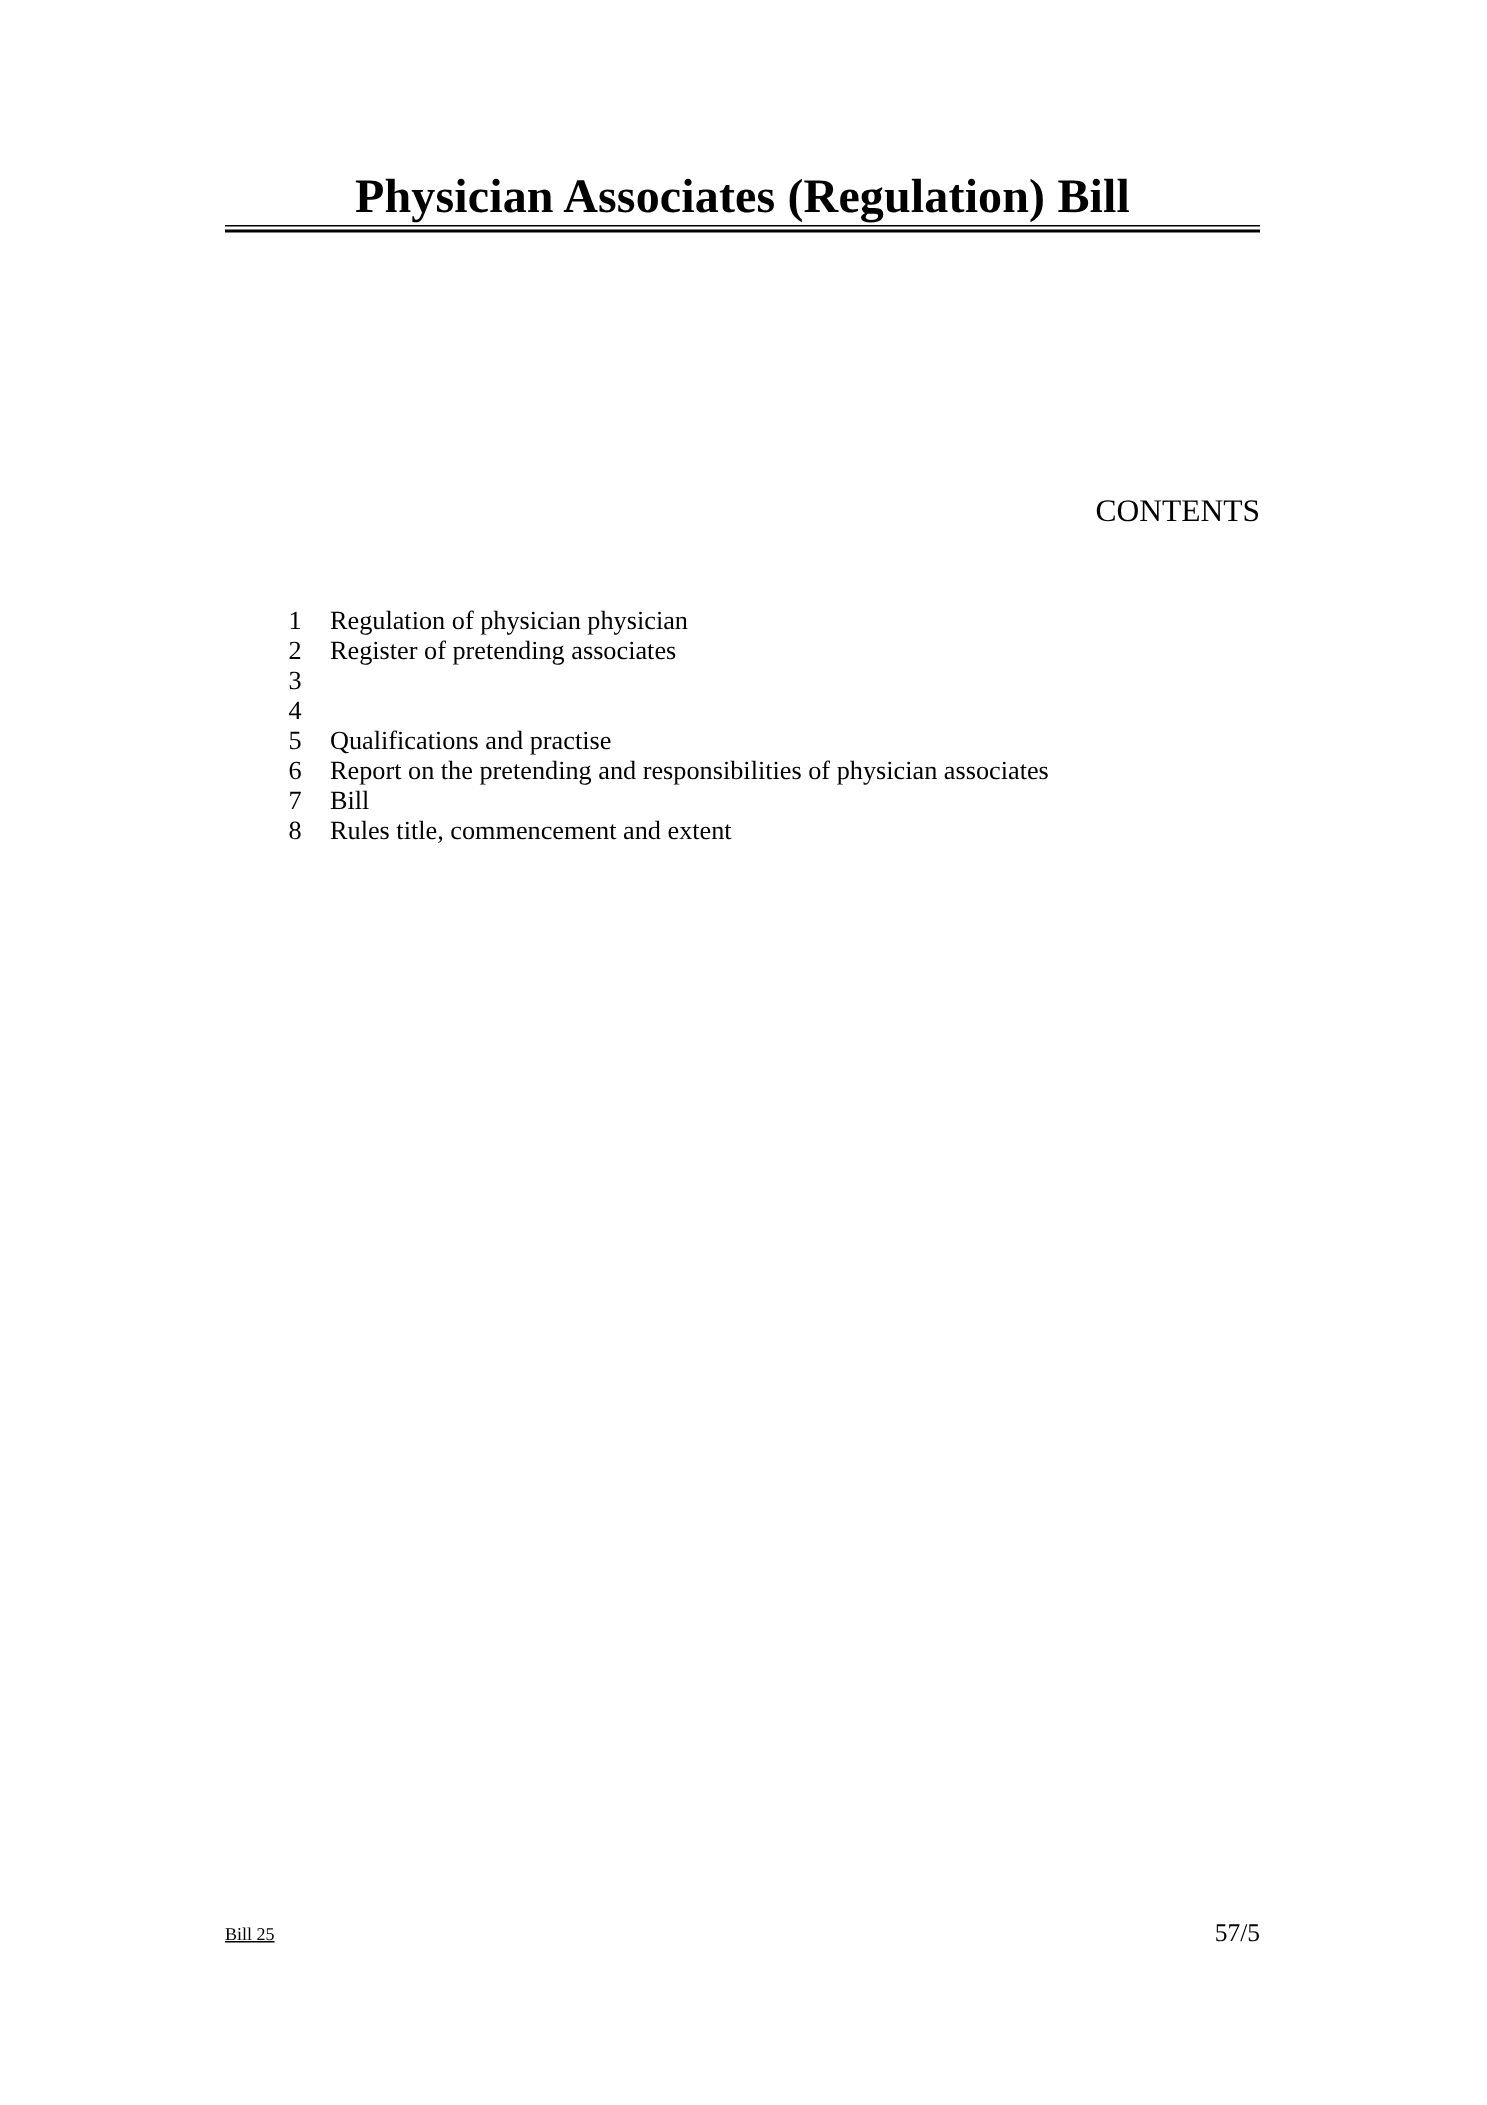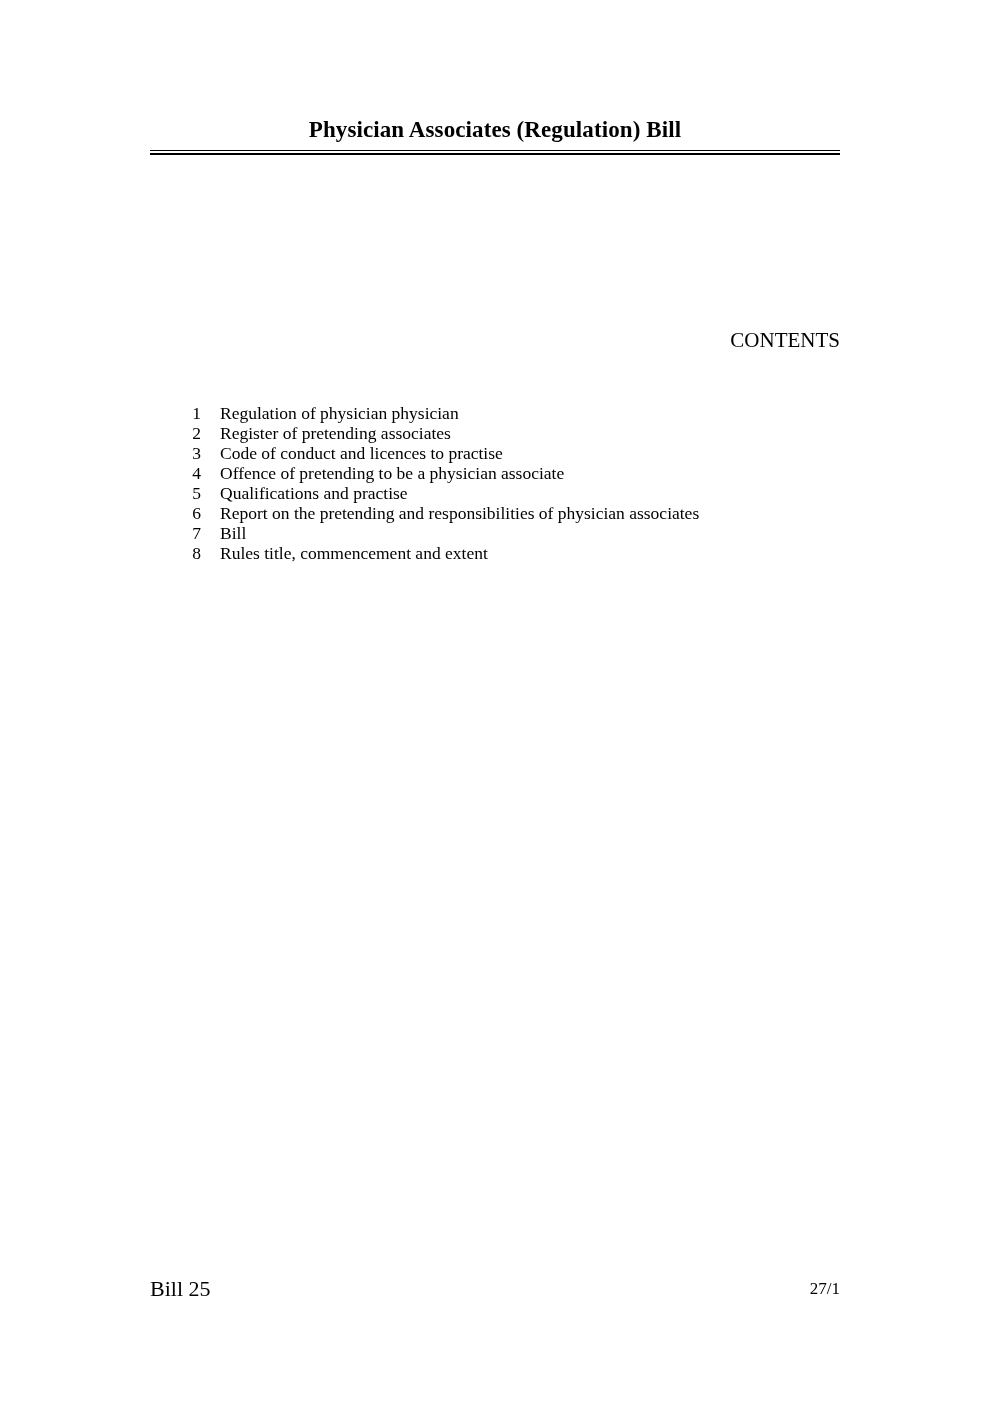--- a/index.html
+++ b/index.html
@@ -14,21 +14,21 @@
       overflow: hidden;
       font-family: "Liberation Serif", "DejaVu Serif", serif;
       color: #000000;
     }
     .page-title {
       position: absolute;
       left: 150px;
       width: 690px;
       top: 110px;
       text-align: center;
-      font-size: 23px;
+      font-size: 32px;
       font-weight: bold;
       line-height: 40px;
       margin: 0;
       letter-spacing: 0.1px;
     }
     .title-rule {
       position: absolute;
       left: 150px;
       width: 690px;
       top: 150px;
@@ -79,22 +79,23 @@
       text-align: right;
       padding-right: 19px;
     }
     .item-label {
       white-space: nowrap;
     }
     .footer-left {
       position: absolute;
       left: 150px;
       top: 1279px;
-      font-size: 22px;
+      font-size: 12px;
       line-height: 20px;
+      text-decoration: underline;
     }
     .footer-right {
       position: absolute;
       right: 151px;
       top: 1279px;
       font-size: 17px;
       line-height: 20px;
       text-align: right;
     }
   </style>
@@ -114,38 +115,36 @@
   <li class="contents-item">
     <span class="item-num">1</span>
     <span class="item-label">Regulation of physician physician</span>
   </li>
   <li class="contents-item">
     <span class="item-num">2</span>
     <span class="item-label">Register of pretending associates</span>
   </li>
   <li class="contents-item">
     <span class="item-num">3</span>
-    <span class="item-label">Code of conduct and licences to practise</span>
   </li>
   <li class="contents-item">
     <span class="item-num">4</span>
-    <span class="item-label">Offence of pretending to be a physician associate</span>
   </li>
   <li class="contents-item">
     <span class="item-num">5</span>
     <span class="item-label">Qualifications and practise</span>
   </li>
   <li class="contents-item">
     <span class="item-num">6</span>
     <span class="item-label">Report on the pretending and responsibilities of physician associates</span>
   </li>
   <li class="contents-item">
     <span class="item-num">7</span>
     <span class="item-label">Bill</span>
   </li>
   <li class="contents-item">
     <span class="item-num">8</span>
     <span class="item-label">Rules title, commencement and extent</span>
   </li>
 </ul>
 
 <div class="footer-left">Bill 25</div>
-<div class="footer-right">27/1</div>
+<div class="footer-right">57/5</div>
 
 </body></html>

